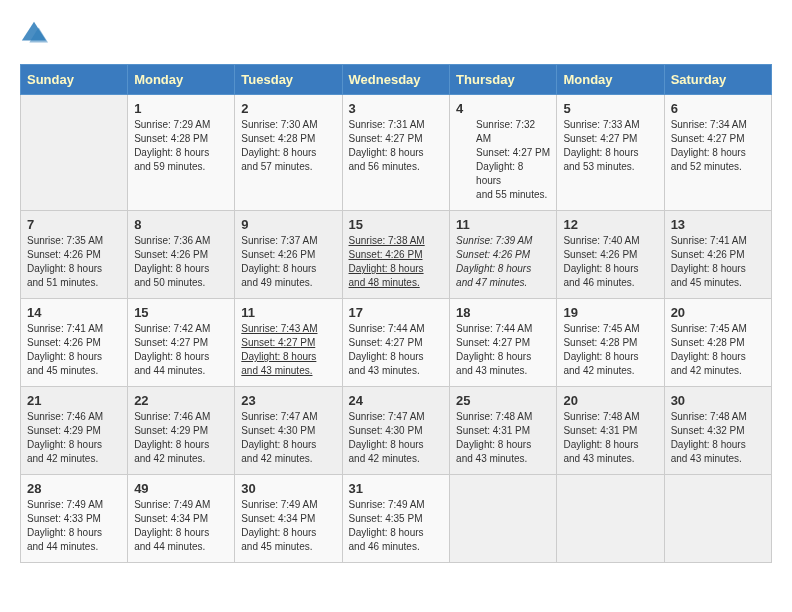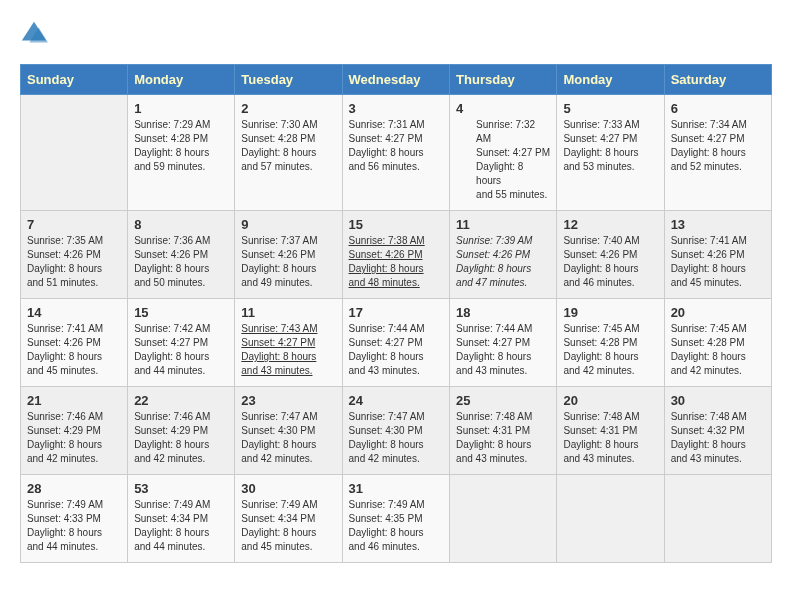--- a/index.html
+++ b/index.html
@@ -332,21 +332,21 @@
       </tr>
       <tr>
         <td>
           <span class="day-number">28</span>
           <div class="day-info" style="white-space: pre-line;">Sunrise: 7:49 AM
 Sunset: 4:33 PM
 Daylight: 8 hours
 and 44 minutes.</div>
         </td>
         <td>
-          <span class="day-number">53</span>
+          <span class="day-number">49</span>
           <div class="day-info" style="white-space: pre-line;">Sunrise: 7:49 AM
 Sunset: 4:34 PM
 Daylight: 8 hours
 and 44 minutes.</div>
         </td>
         <td>
           <span class="day-number">30</span>
           <div class="day-info" style="white-space: pre-line;">Sunrise: 7:49 AM
 Sunset: 4:34 PM
 Daylight: 8 hours

